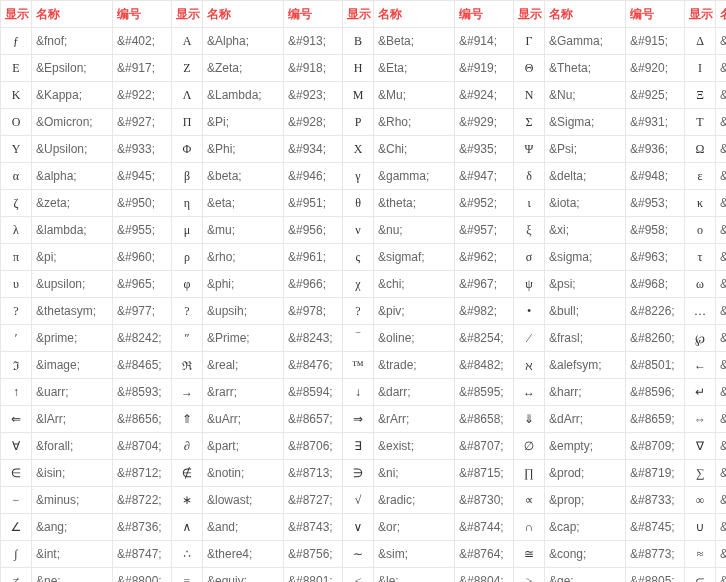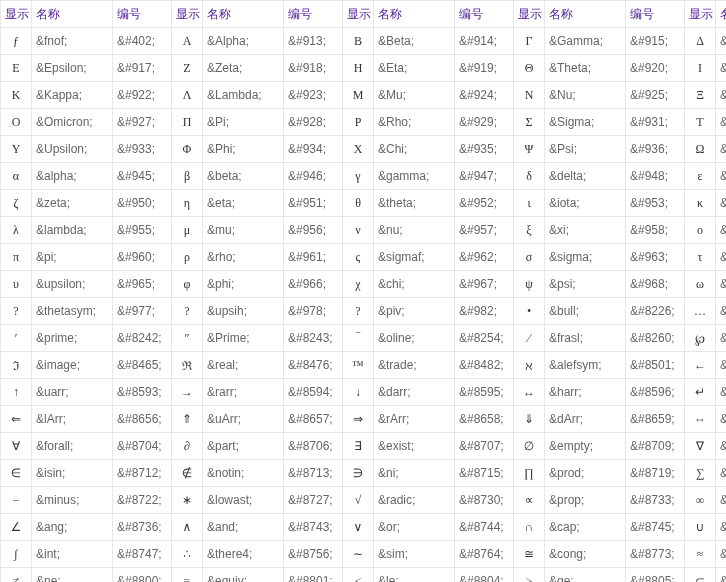--- a/index.html
+++ b/index.html
@@ -20,22 +20,22 @@
   th, td {
     border: 1px solid #e7e7e7;
     padding: 4px 4px;
     text-align: left;
     overflow: hidden;
     white-space: nowrap;
     height: 18px;
   }
   th {
     background: #fff;
-    font-weight: 400;
-    color: #4c1d95;
+    font-weight: 700;
+    color: #ef4444;
   }
   .col-disp { width: 22px; text-align: center; font-family: "Times New Roman", serif; }
   .col-name { width: 72px; }
   .col-code { width: 50px; }
   td.col-disp { color: #333; }
   td.col-name, td.col-code { color: #666; }
 </style>
 </head>
 <body>
 

